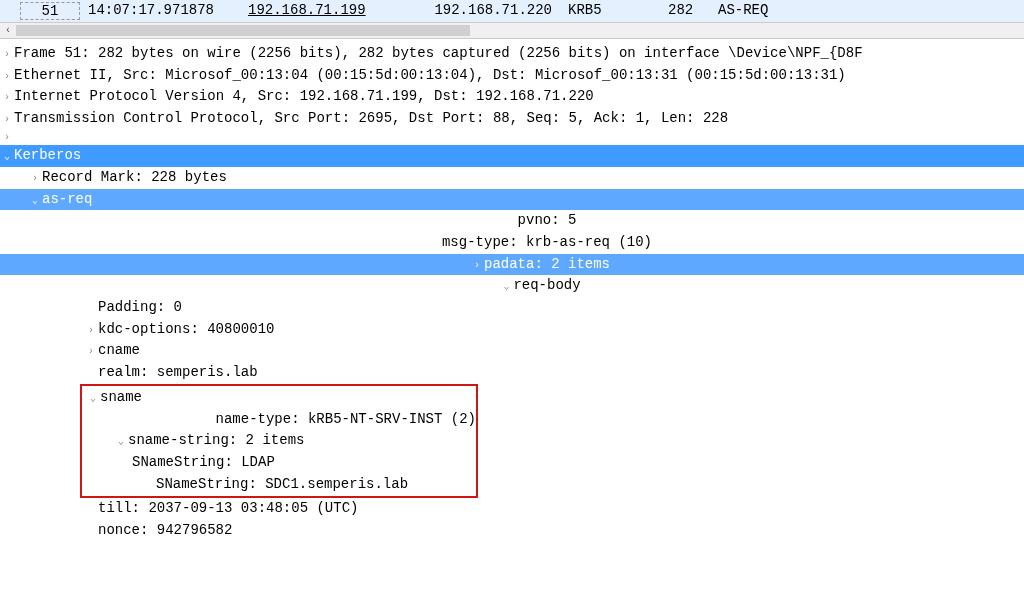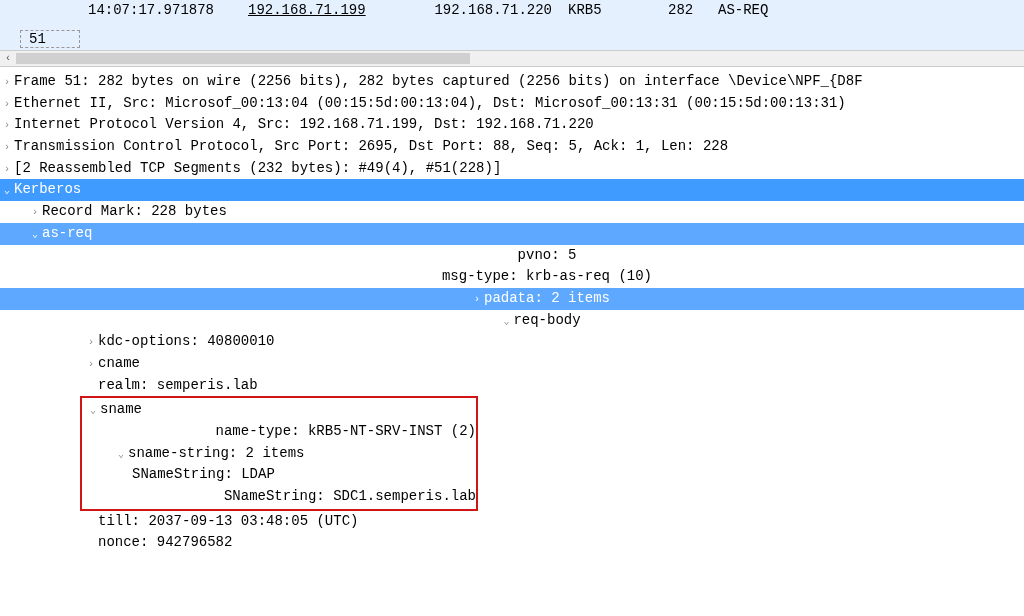--- a/index.html
+++ b/index.html
@@ -19,21 +19,21 @@
   }
   .packet-row {
     display: flex;
     background: #e5f0ff;
     padding: 2px 0;
     white-space: nowrap;
   }
   .packet-row .cell {
     padding: 0 8px;
   }
-  .col-no { width: 60px; text-align: left; border: 1px dashed #999; margin-left: 20px; padding-right:4px;margin-top:28px;}
+  .col-no { width: 60px; text-align: center; border: 1px dashed #999; margin-left: 20px; padding-right:4px;}
   .col-time { width: 160px; }
   .col-src  { width: 160px; text-decoration: underline; }
   .col-dst  { width: 160px; text-align: right; }
   .col-proto{ width: 100px; }
   .col-len  { width: 50px; }
   .col-info { flex: 1; }
   .hscroll {
     height: 16px;
     background: #f0f0f0;
     border-bottom: 1px solid #ccc;
@@ -139,21 +139,20 @@
     <span class="text">Internet Protocol Version 4, Src: 192.168.71.199, Dst: 192.168.71.220</span>
   </div>
 
   <div class="row indent-0">
     <span class="expander">›</span>
     <span class="text">Transmission Control Protocol, Src Port: 2695, Dst Port: 88, Seq: 5, Ack: 1, Len: 228</span>
   </div>
 
   <div class="row indent-0">
     <span class="expander">›</span>
-    <span class="text">[2 Reassembled TCP Segments (232 bytes): #49(4), #51(228)]</span>
   </div>
 
   <div class="row indent-0 hl-blue">
     <span class="expander">⌄</span>
     <span class="text">Kerberos</span>
   </div>
 
   <div class="row indent-1">
     <span class="expander">›</span>
     <span class="text">Record Mark: 228 bytes</span>
@@ -177,20 +176,24 @@
   <div class="row indent-2 hl-blue-light">
     <span class="expander">›</span>
     <span class="text">padata: 2 items</span>
   </div>
 
   <div class="row indent-2">
     <span class="expander">⌄</span>
     <span class="text">req-body</span>
   </div>
 
+  <div class="row indent-3">
+    <span class="expander nochildren">·</span>
+    <span class="text">Padding: 0</span>
+  </div>
 
   <div class="row indent-3">
     <span class="expander">›</span>
     <span class="text">kdc-options: 40800010</span>
   </div>
 
   <div class="row indent-3">
     <span class="expander">›</span>
     <span class="text">cname</span>
   </div>
@@ -210,21 +213,21 @@
       <span class="text">name-type: kRB5-NT-SRV-INST (2)</span>
     </div>
     <div class="row" style="padding-left:32px;">
       <span class="expander">⌄</span>
       <span class="text">sname-string: 2 items</span>
     </div>
     <div class="row" style="padding-left:36px;">
       <span class="expander nochildren">·</span>
       <span class="text">SNameString: LDAP</span>
     </div>
-    <div class="row" style="padding-left:60px;justify-content:space-between;">
+    <div class="row" style="padding-left:60px;">
       <span class="expander nochildren">·</span>
       <span class="text">SNameString: SDC1.semperis.lab</span>
     </div>
   </div>
 
   <div class="row indent-3">
     <span class="expander nochildren">·</span>
     <span class="text">till: 2037-09-13 03:48:05 (UTC)</span>
   </div>
 

